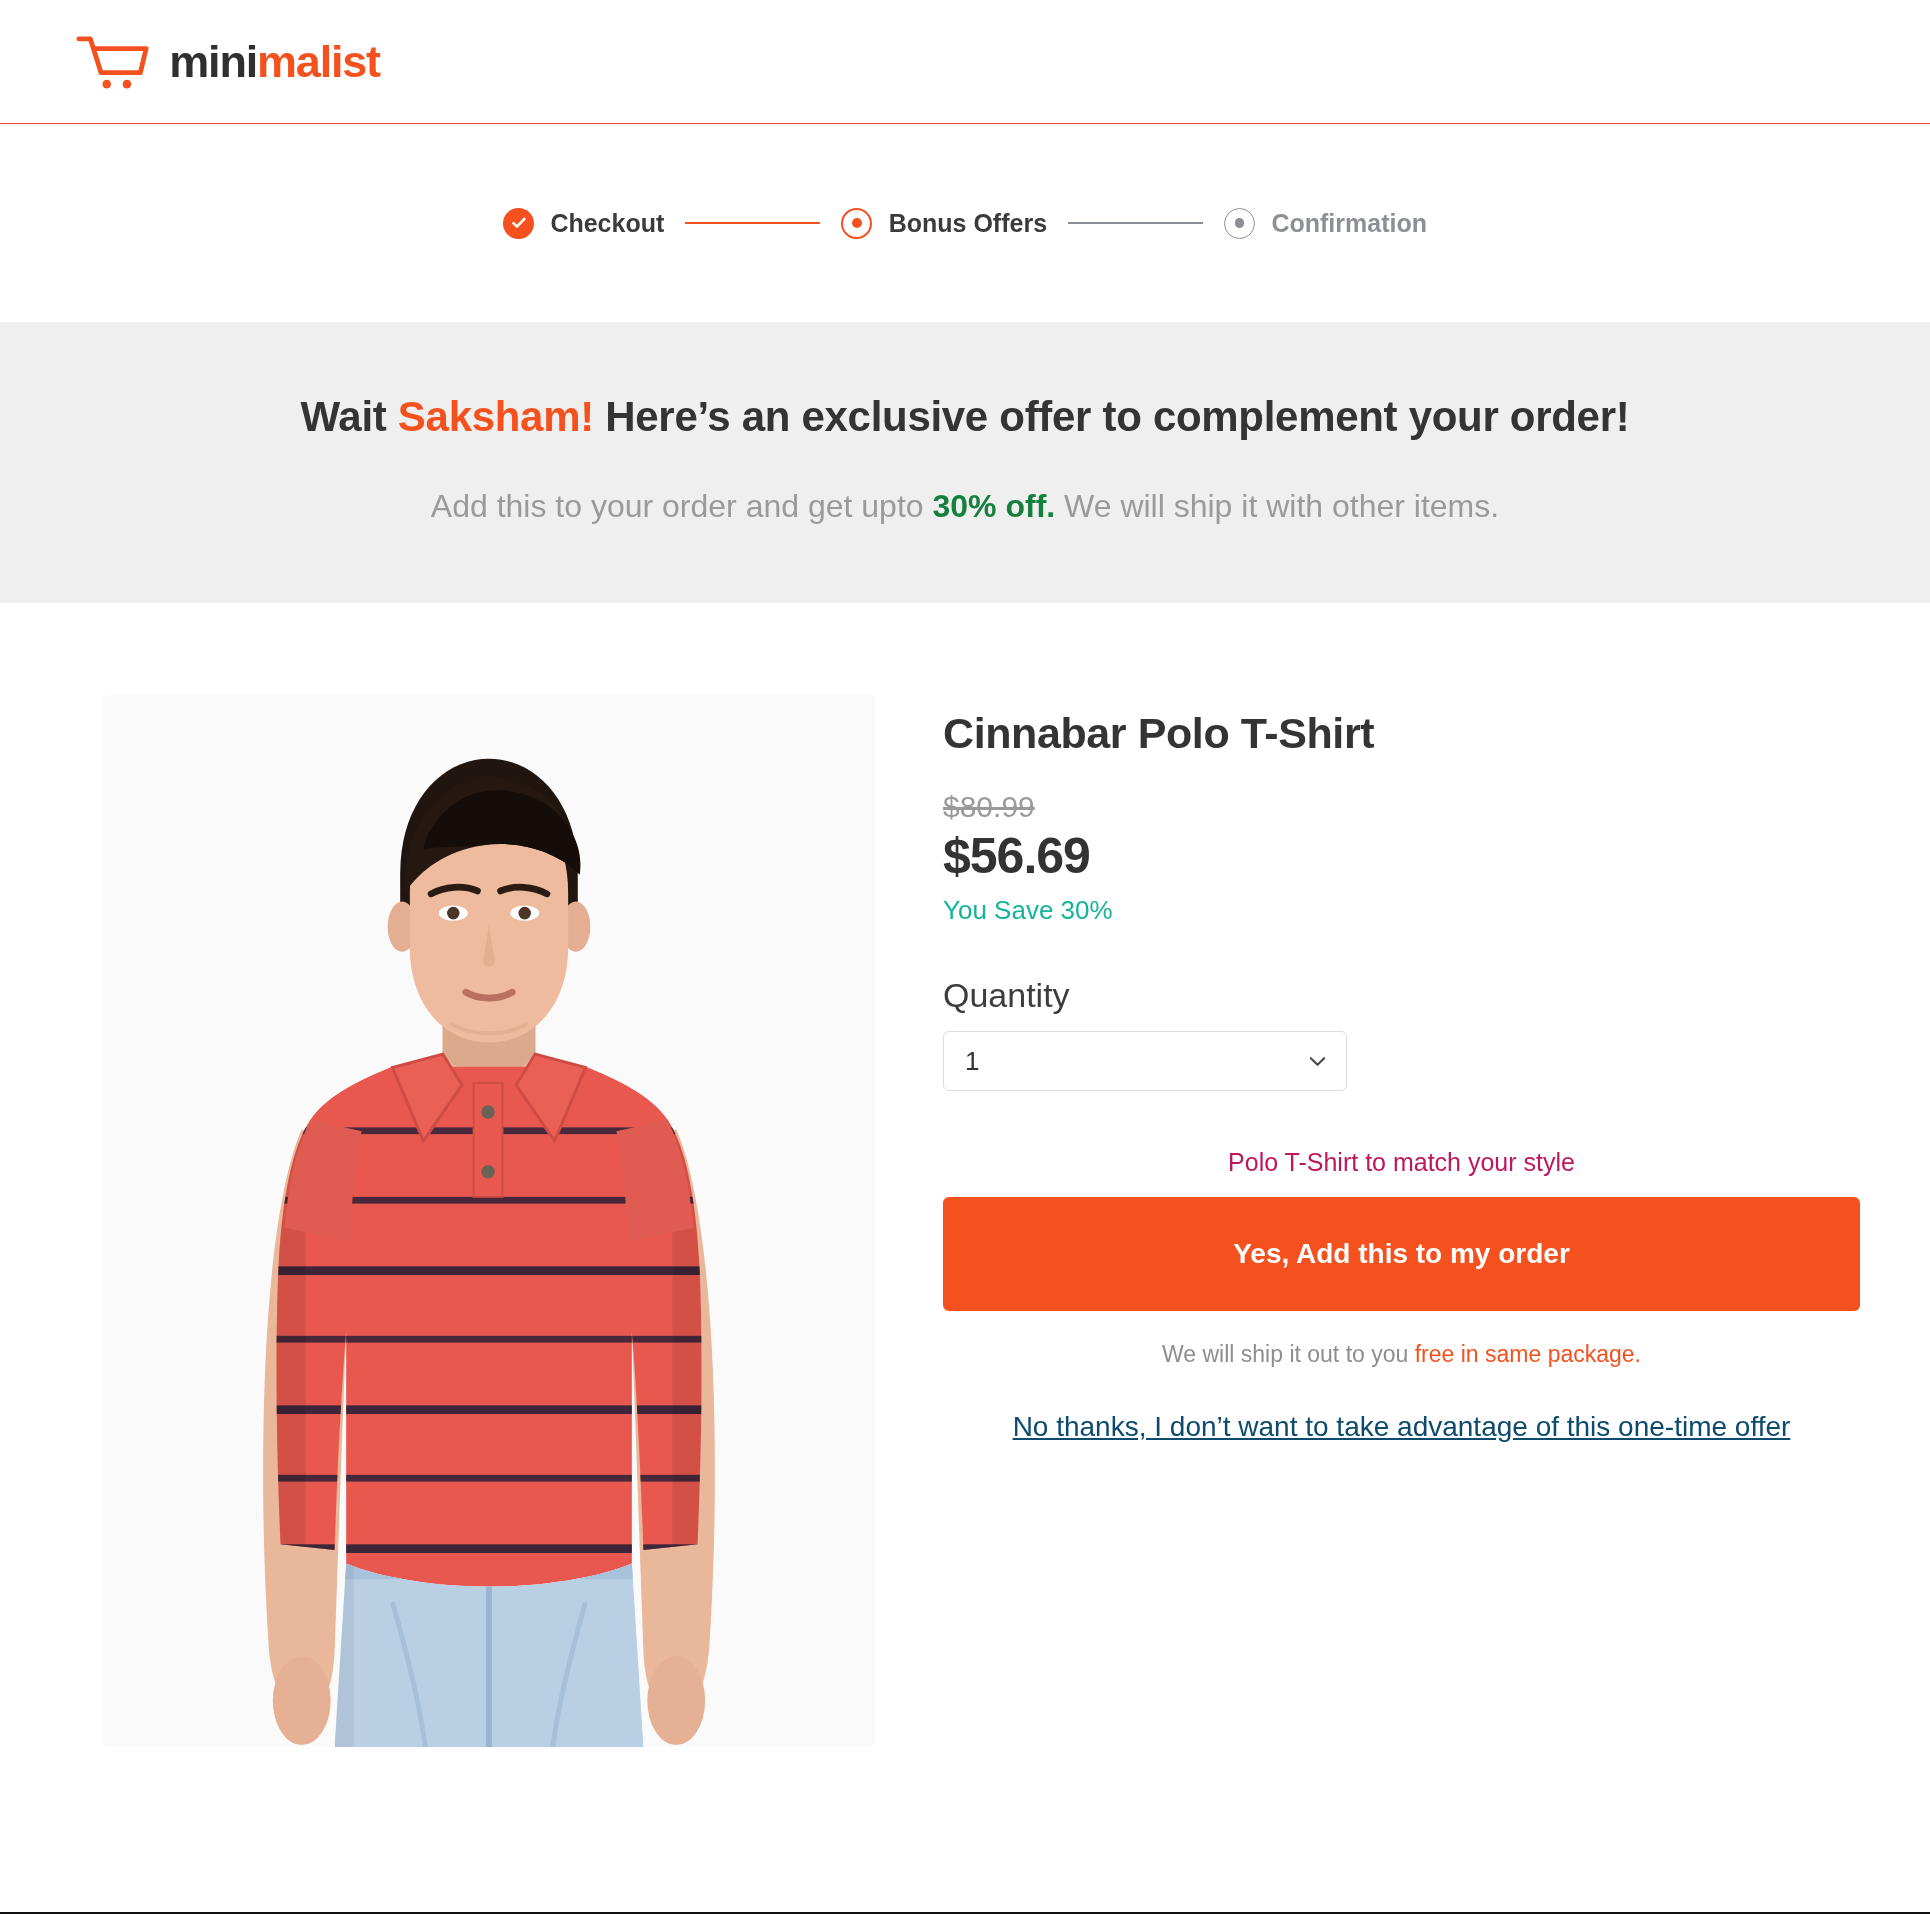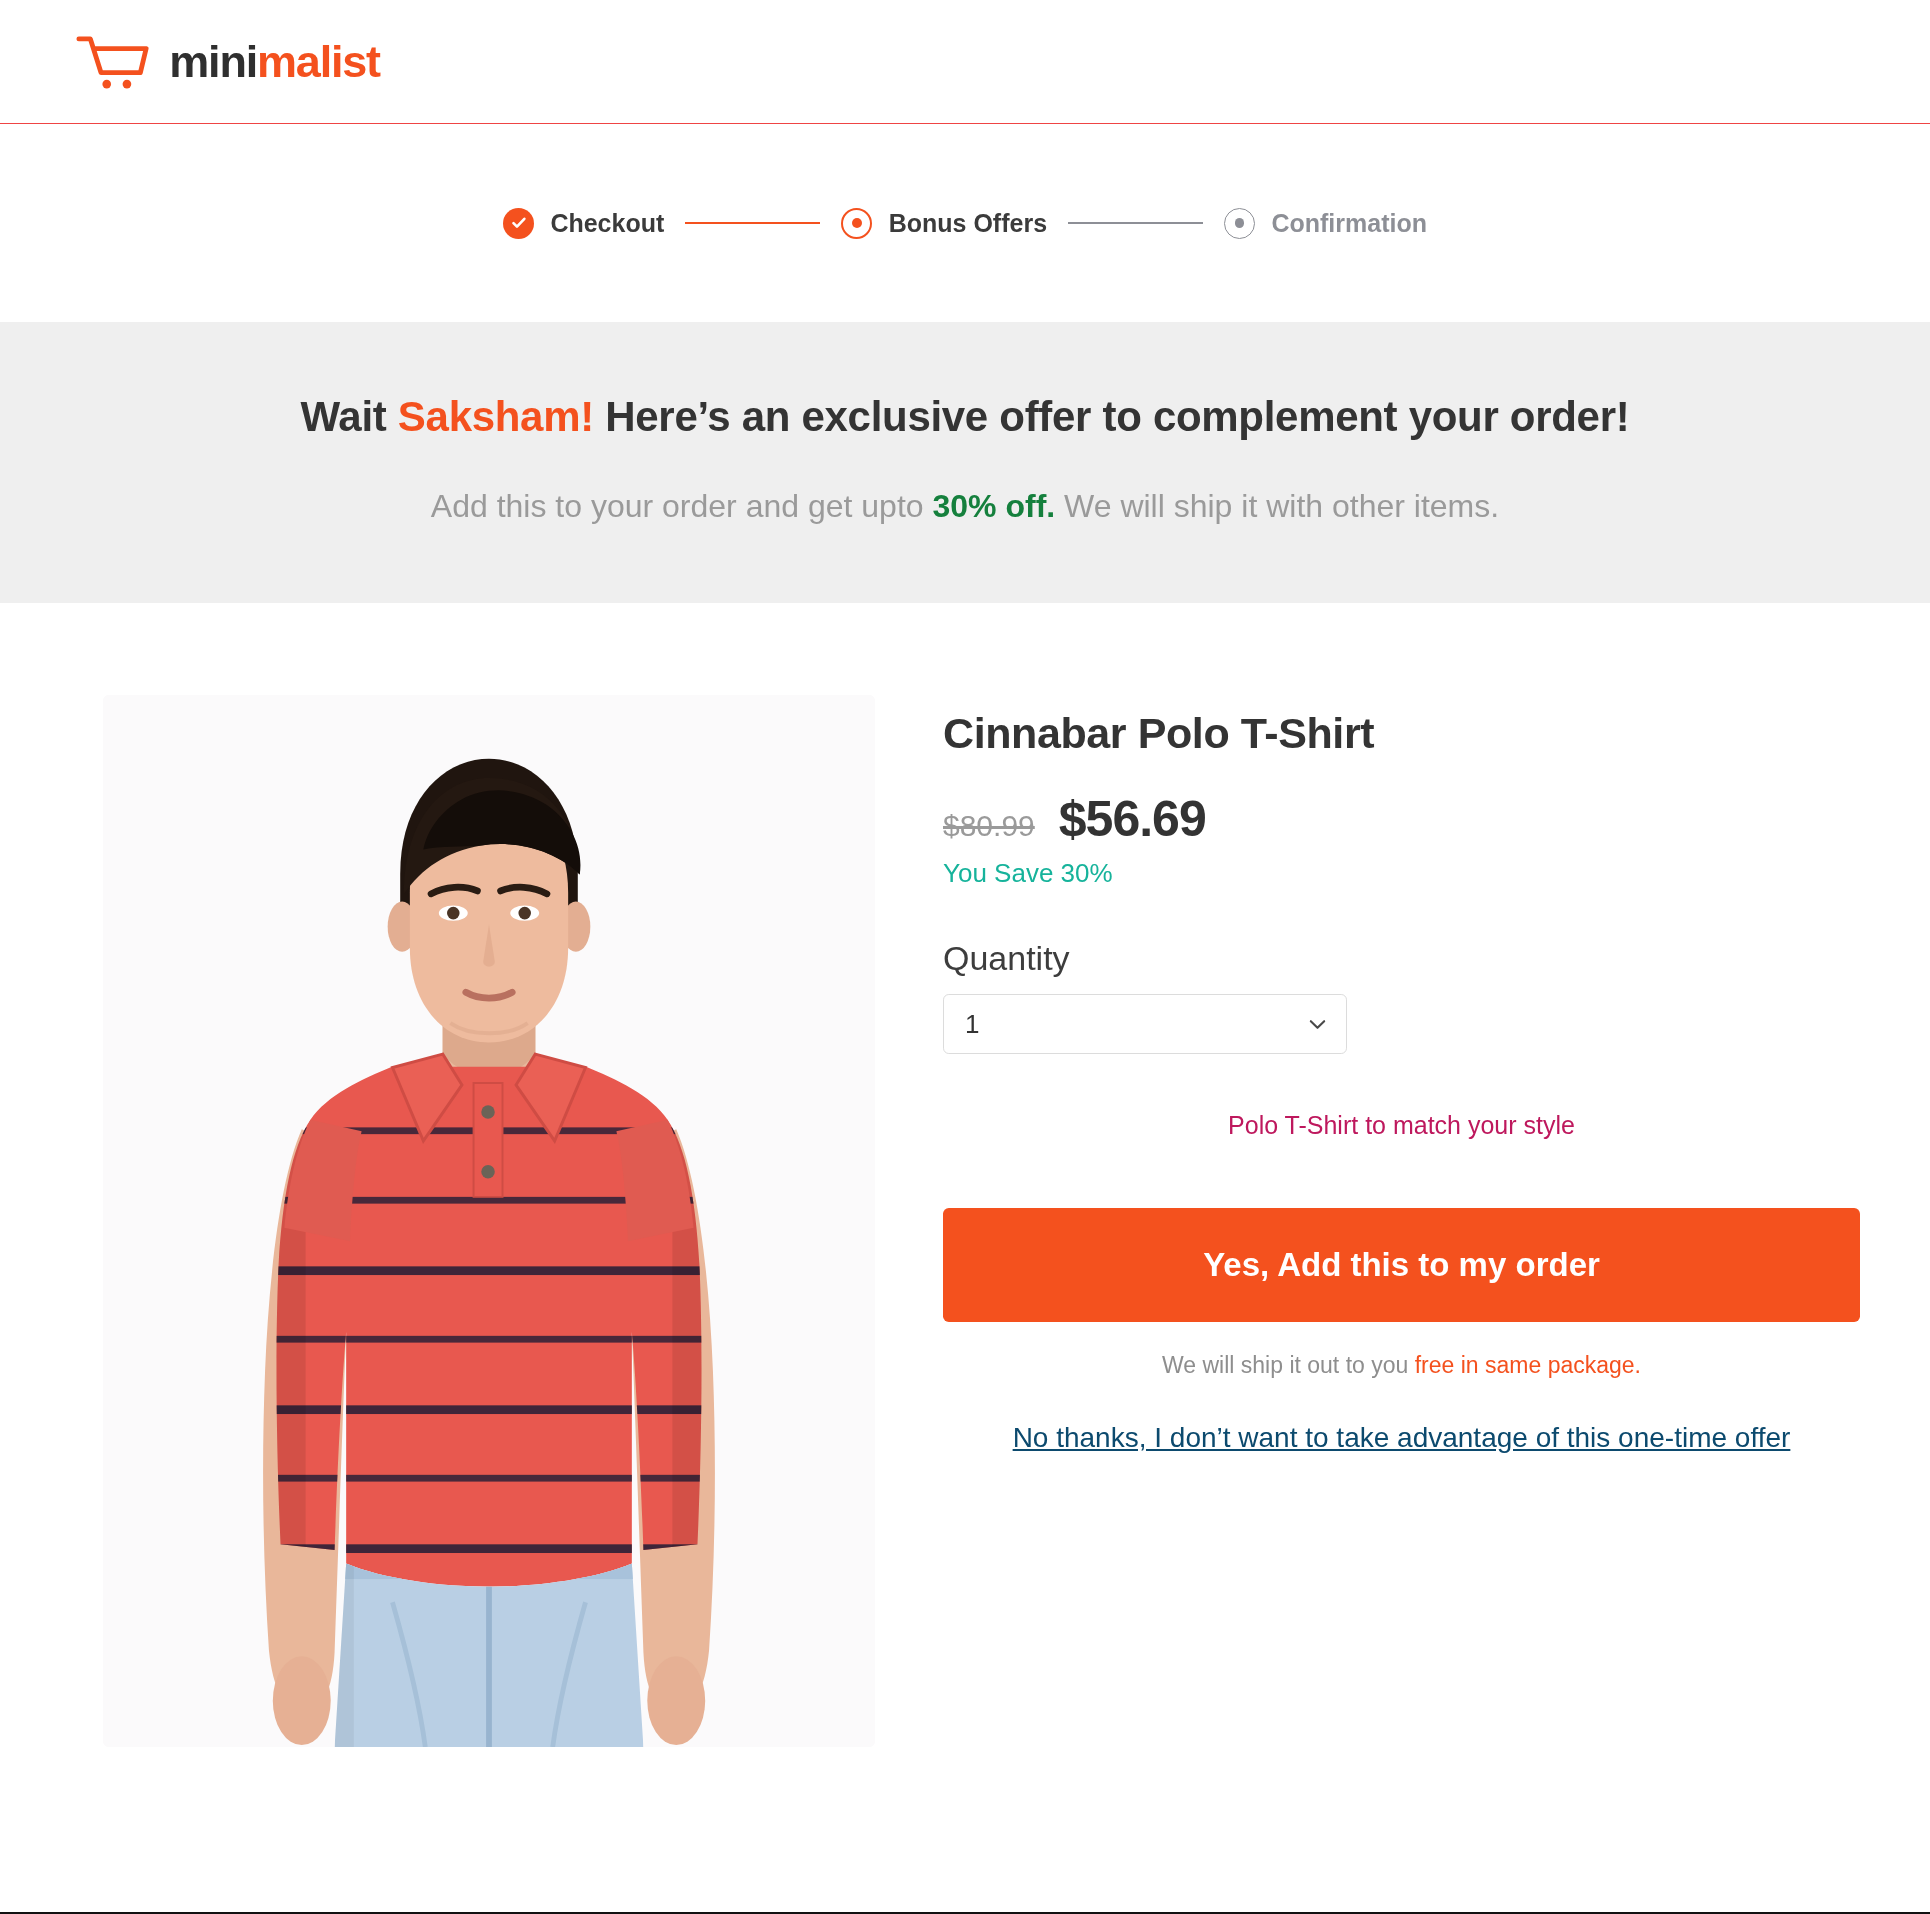--- a/index.html
+++ b/index.html
@@ -174,21 +174,22 @@
     font-weight: 700;
     color: #343434;
     letter-spacing: -0.4px;
     line-height: 1.15;
   }
 
   .price-row {
     margin-top: 32px;
     display: flex;
     align-items: baseline;
-    gap: 24px;
+    gap: 3px;
+    flex-direction: column;
   }
   .price-old {
     font-size: 30px;
     color: #9a9a9a;
     text-decoration: line-through;
     font-weight: 400;
   }
   .price-new {
     font-size: 50px;
     font-weight: 700;
@@ -242,29 +243,29 @@
   .qty-chevron svg { width: 100%; height: 100%; display: block; }
 
   .product-desc {
     margin-top: 57px;
     font-size: 25px;
     color: #be185d;
     text-align: center;
   }
 
   .cta-button {
-    margin-top: 68px;
+    margin-top: 20px;
     width: 917px;
     height: 114px;
     background: #f4511e;
     border: none;
     border-radius: 5.8px;
     color: #ffffff;
     font-family: "Liberation Sans", sans-serif;
-    font-size: 33px;
+    font-size: 28px;
     font-weight: 700;
     cursor: pointer;
     display: flex;
     align-items: center;
     justify-content: center;
   }
 
   .ship-note {
     margin-top: 30px;
     text-align: center;

